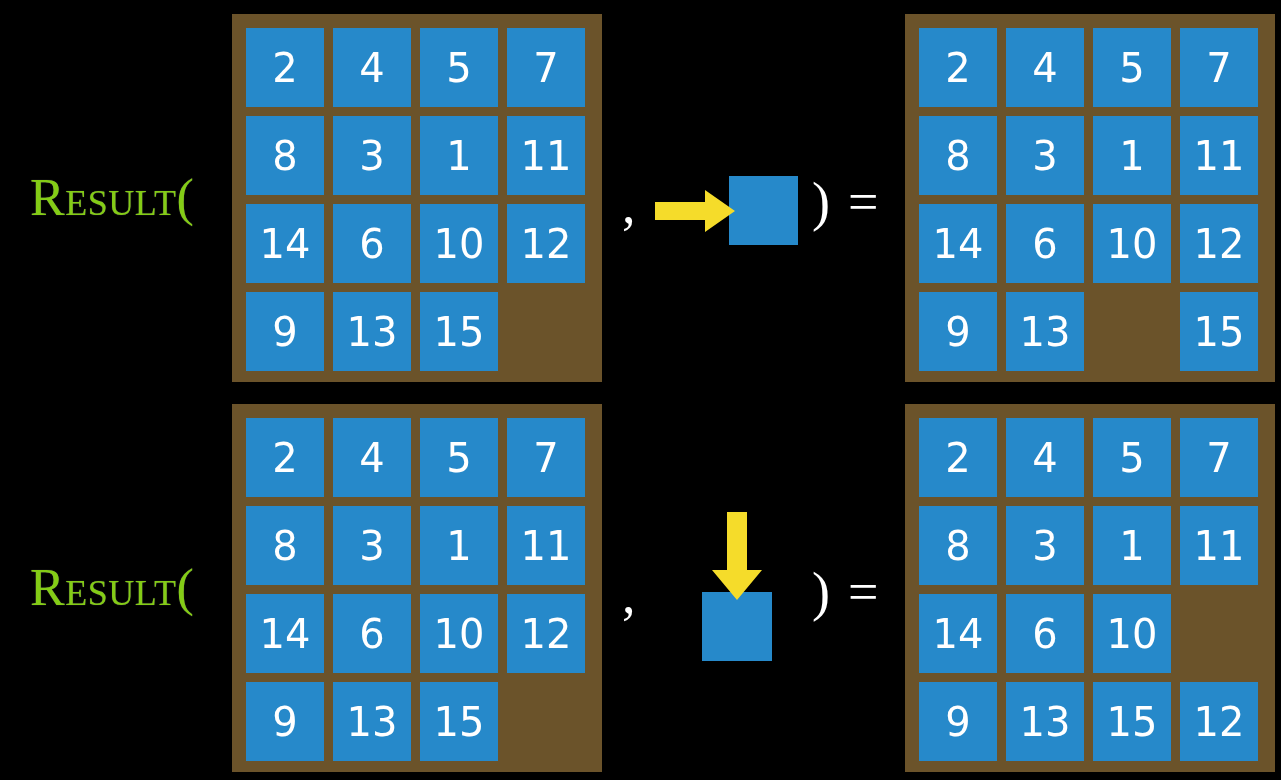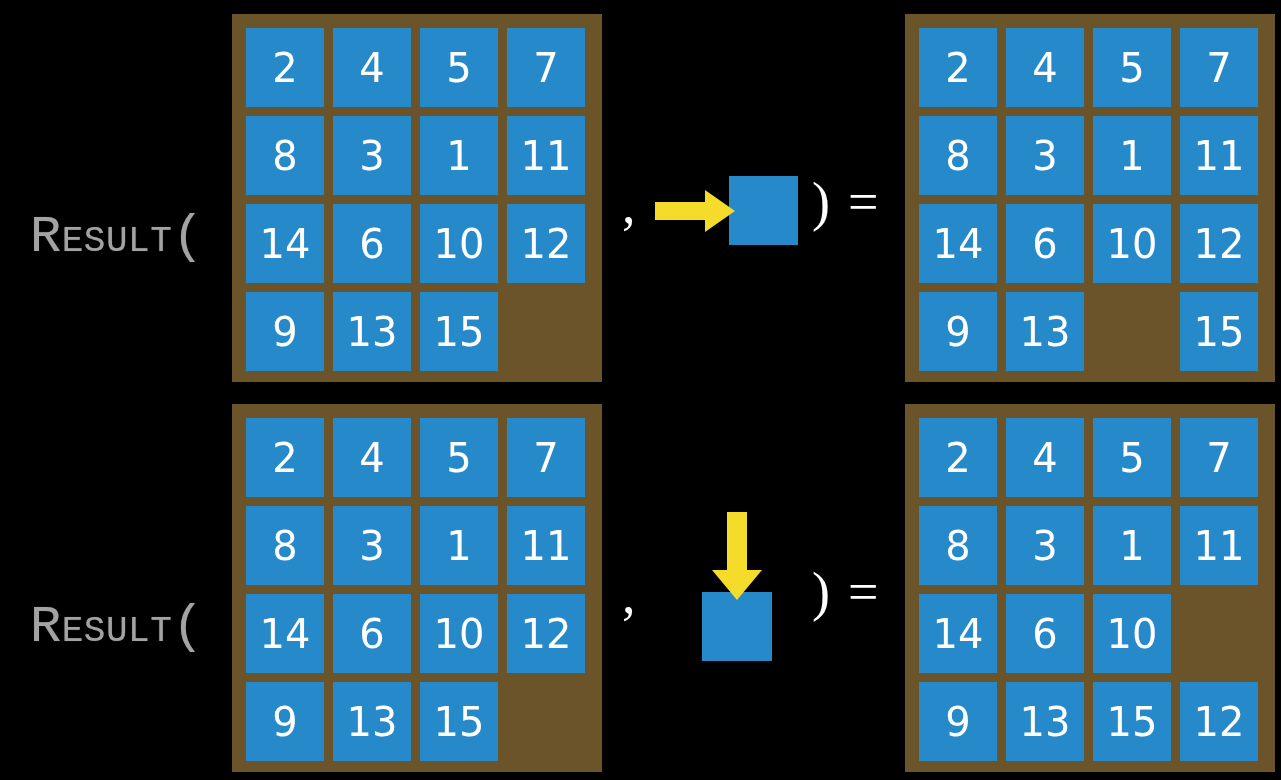--- a/index.html
+++ b/index.html
@@ -12,29 +12,28 @@
     width: 1281px;
     height: 780px;
     background: #000000;
     overflow: hidden;
     font-family: "Liberation Serif", "DejaVu Serif", serif;
   }
 
   
   .result-label {
     position: absolute;
-    color: #a3a3a3;
-    font-family: Liberation Mono, monospace;
+    color: #84cc16;
+    font-family: Liberation Serif, serif;
     font-size: 52px;
     line-height: 1;
     white-space: nowrap;
     font-variant: small-caps;
     letter-spacing: 0.5px;
     text-shadow: 0 0 1px rgba(255,255,255,0.35);
-    margin-top: 40px;
   }
   .result-label .big { font-size: 52px; }
 
   .paren-close, .equals {
     position: absolute;
     color: #ffffff;
     font-family: "Liberation Serif", "DejaVu Serif", serif;
     font-size: 54px;
     line-height: 1;
   }

